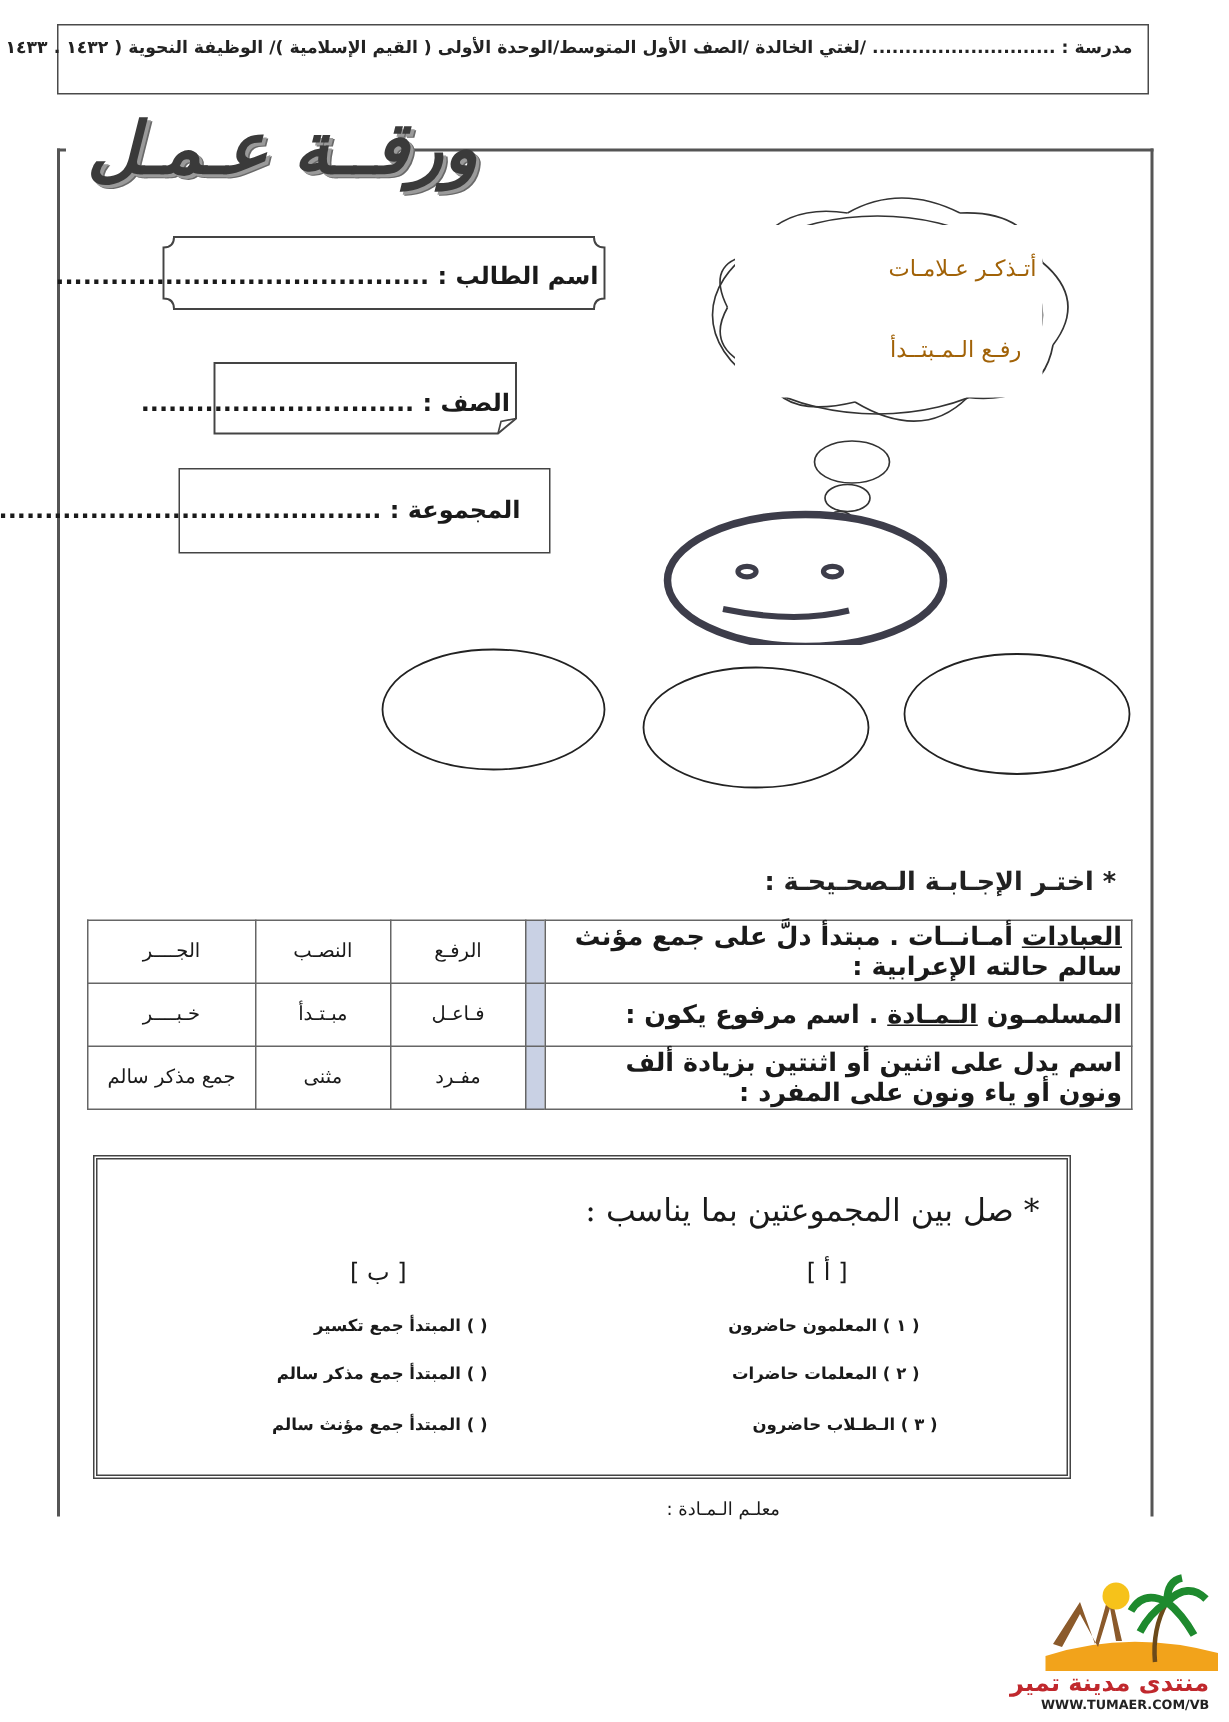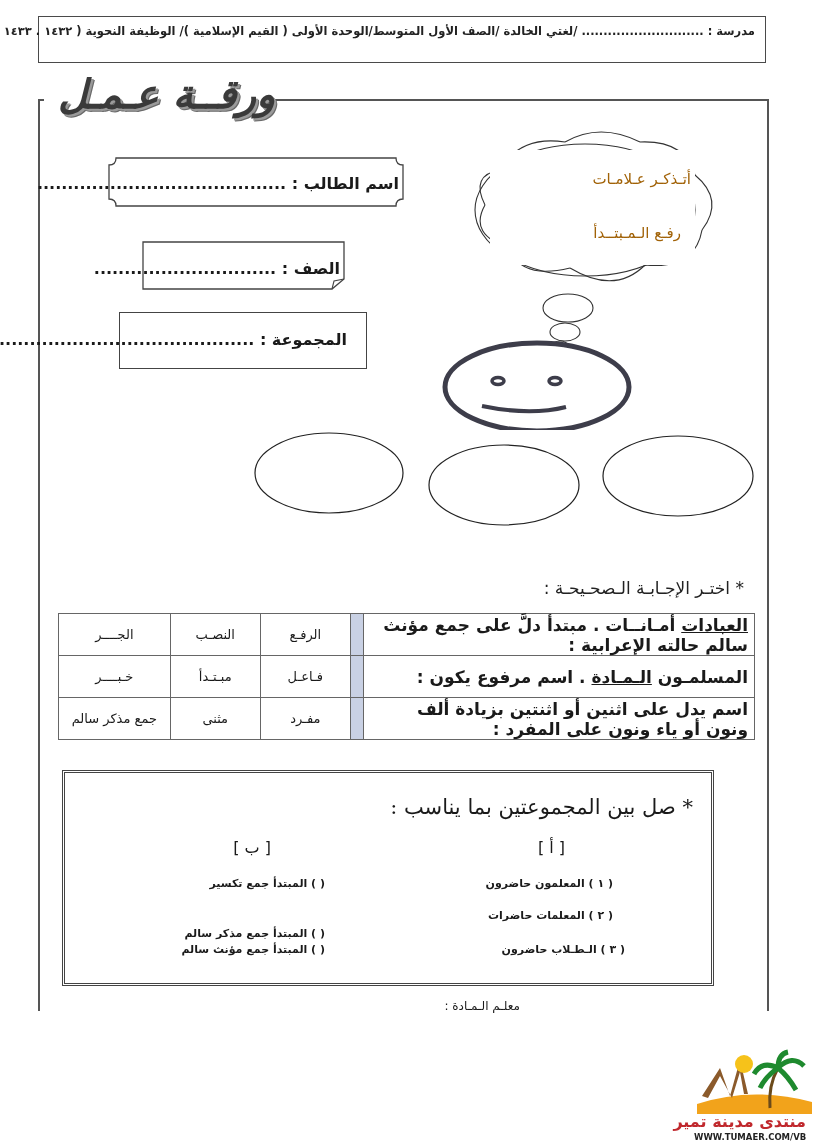--- a/index.html
+++ b/index.html
@@ -18,34 +18,34 @@
   }
   #header-text {
     right:10px; top:7px; font-size:11.5px; font-weight:bold; white-space:nowrap; color:#222;
   }
 
   
   .frame-line { background:#555; }
 
   
   #title {
-    left:58px; top:70px; font-family:"DejaVu Serif", serif; font-size:40px; font-weight:bold;
+    left:58px; top:70px; font-family:"DejaVu Serif", serif; font-size:48px; font-weight:bold;
     color:#3a3a3a; letter-spacing:2px; font-style:italic;
     text-shadow:2px 2px 0 #9a9a9a, 3px 3px 0 #6a6a6a;
   }
 
   
   .info-box { border:1.3px solid #444; box-sizing:border-box; background:#fff; }
   .info-label { font-size:16px; font-weight:bold; white-space:nowrap; }
 
   
   .cloud-text { font-size:15px; color:#a16207; white-space:nowrap; }
 
   
-  #q1-heading { font-size:17px; color:#222; white-space:nowrap; }
+  #q1-heading { font-size:17px; color:#222; white-space:nowrap;font-weight:bold; }
 
   
   #mcq-table {
     left:58px; top:613px; width:697px; border-collapse:collapse;
   }
   #mcq-table td {
     border:1px solid #666; height:41px; font-size:13px; text-align:center; padding:0 6px;
   }
   #mcq-table td.q { text-align:right; width:385px; font-weight:bold; font-size:17px; }
   #mcq-table td.sep { width:12px; padding:0; background:#c9d1e4; }
@@ -156,21 +156,21 @@
 <div id="match-box" class="abs"></div>
 <div class="abs rtl" style="right:126px; top:795px; font-size:21px; white-space:nowrap; font-family:'DejaVu Serif', serif;">* صل بين المجموعتين بما يناسب :</div>
 <div class="abs rtl" style="right:254px; top:838px; font-size:16px; white-space:nowrap;">[  أ  ]</div>
 <div class="abs rtl" style="right:548px; top:838px; font-size:16px; white-space:nowrap;">[ ب ]</div>
 
 <div class="abs rtl match-text" style="right:206px; top:877px;">( ١ ) المعلمون حاضرون</div>
 <div class="abs rtl match-text" style="right:206px; top:909px;">( ٢ ) المعلمات حاضرات</div>
 <div class="abs rtl match-text" style="right:194px; top:943px;">( ٣ ) الـطـلاب حاضرون</div>
 
 <div class="abs rtl match-text" style="right:494px; top:877px;">(       ) المبتدأ جمع تكسير</div>
-<div class="abs rtl match-text" style="right:494px; top:909px;margin-top:18px;">(       ) المبتدأ جمع مذكر سالم</div>
+<div class="abs rtl match-text" style="right:494px; top:909px;">(       ) المبتدأ جمع مذكر سالم</div>
 <div class="abs rtl match-text" style="right:494px; top:943px;">(       ) المبتدأ جمع مؤنث سالم</div>
 
 <div id="teacher" class="abs rtl" style="right:299px; top:999px;">معلـم الـمـادة :</div>
 
 <div class="abs" style="left:692px; top:1046px; width:124px; height:100px;">
   <svg width="124" height="70" style="position:absolute; left:0; top:0;">
     <path d="M5,58 Q60,40 120,56 L120,68 L5,68 Z" fill="#f2a31b"></path>
     <path d="M10,50 L28,22 L38,50 L48,14 L56,48 L52,48 L48,26 L40,52 L28,30 L16,52 Z" fill="#8b5a2b"></path>
     <circle cx="52" cy="18" r="9" fill="#f6c21a"></circle>
     <path d="M78,62 Q76,40 86,22" stroke="#6b4a1a" stroke-width="3" fill="none"></path>

